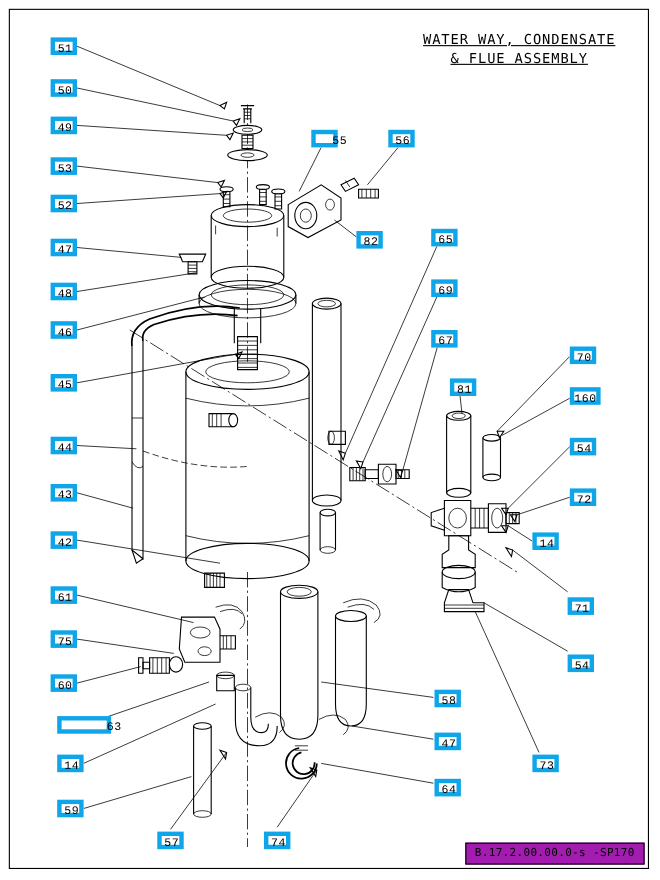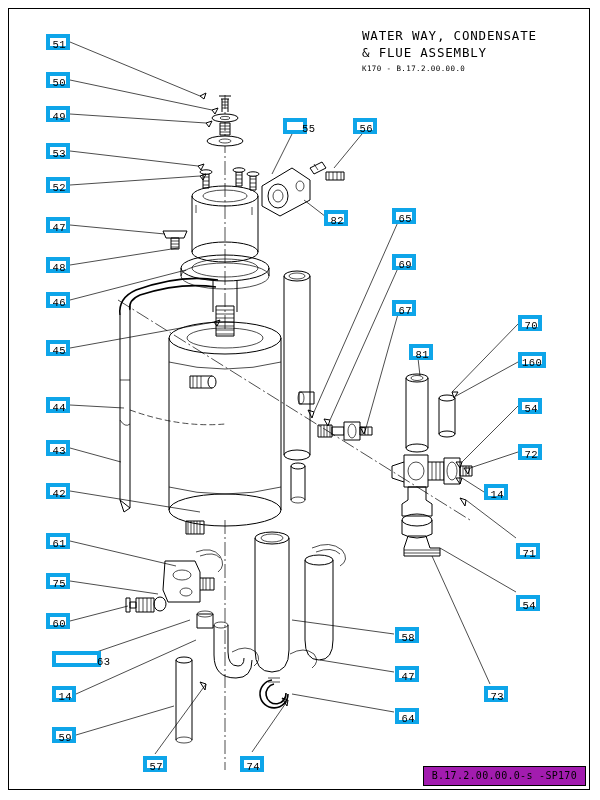--- a/index.html
+++ b/index.html
@@ -27,21 +27,23 @@
     width: 582px;
     height: 782px;
     border: 1.5px solid #000;
     box-sizing: border-box;
   }
   .title-block {
     position: absolute;
     right: 18px;
     top: 28px;
     width: 220px;
+    text-align: center;
     line-height: 1.35;
+    text-decoration: underline;
   }
   .title-line1 {
     font-size: 12.5px;
     letter-spacing: 0.8px;
     white-space: nowrap;
   }
   .title-line2 {
     font-size: 12.5px;
     letter-spacing: 0.8px;
     white-space: nowrap;
@@ -333,21 +335,20 @@
     <path class="st" d="M466 500 L460 498 L465 506 Z" fill="#000"></path>
     <path class="st" d="M462 478 L456 478 L460 484 Z" fill="#000"></path>
     <path class="st" d="M288 700 L282 698 L287 706 Z" fill="#000"></path>
     <path class="st" d="M206 684 L200 682 L205 690 Z" fill="#000"></path>
 
   </svg>
 
   <div class="title-block">
     <div class="title-line1">WATER WAY, CONDENSATE</div>
     <div class="title-line2">&amp; FLUE ASSEMBLY</div>
-    <div class="title-code">K170 - B.17.2.00.00.0</div>
   </div>
 
   <div class="footer-box">B.17.2.00.00.0-s -SP170</div>
 
   <div id="callout-layer">
       <div class="callout" style="left: 46px; top: 34px;">51</div>
       <div class="callout" style="left: 46px; top: 72px;">50</div>
       <div class="callout" style="left: 46px; top: 106px;">49</div>
       <div class="callout" style="left: 46px; top: 143px;">53</div>
       <div class="callout" style="left: 46px; top: 177px;">52</div>

